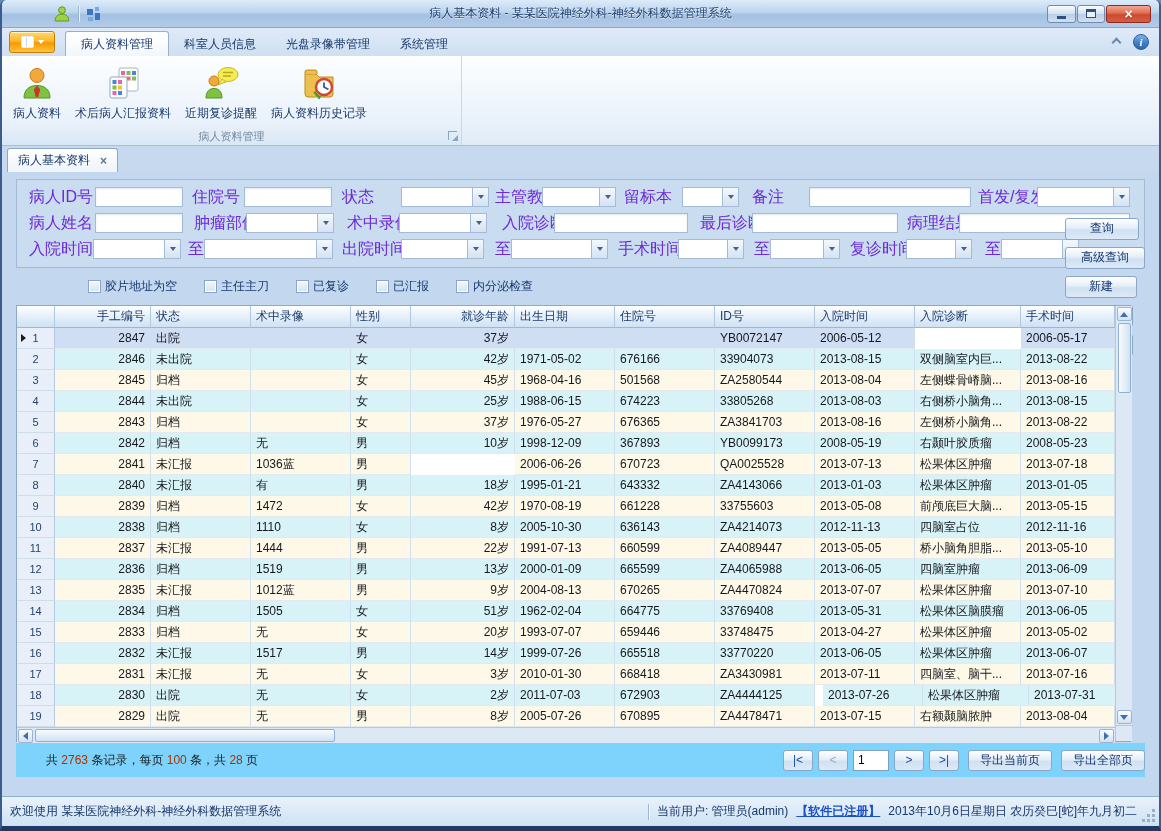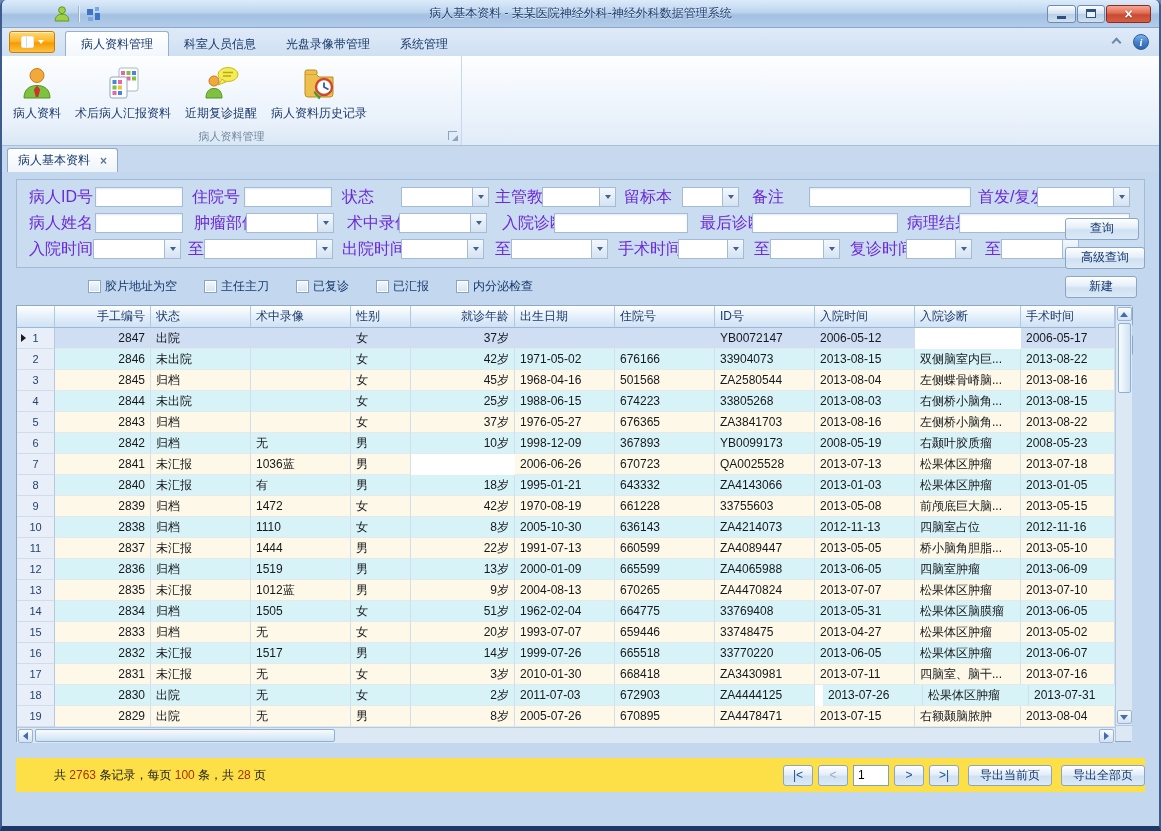--- a/index.html
+++ b/index.html
@@ -193,21 +193,21 @@
   .tri-l { border: 4px solid transparent; border-right: 5px solid #3f6fae; margin-left: -4px; }
   .tri-r { border: 4px solid transparent; border-left: 5px solid #3f6fae; margin-right: -4px; }
   .tri-u { border: 4px solid transparent; border-bottom: 5px solid #3f6fae; margin-top: -4px; }
   .tri-d { border: 4px solid transparent; border-top: 5px solid #3f6fae; margin-bottom: -4px; }
   .vscroll { width: 17px; flex: 0 0 17px; background: #dce9f5; border-left: 1px solid #b5c8dd; display: flex; flex-direction: column; align-items: center; }
   .vscroll .sbtn { margin: 1px 0; }
   .vtrack { flex: 1; width: 15px; display: flex; flex-direction: column; }
   .vthumb { width: 13px; height: 70px; margin: 1px auto 0; border: 1px solid #8fb0d2; border-radius: 2px; background: linear-gradient(90deg, #f8fbfe, #cfe2f3); }
   .corner { height: 16px; width: 17px; flex: 0 0 16px; border-top: 1px solid #b5c8dd; }
   
-  .gfooter { height: 34px; flex: 0 0 34px; margin-top: 16px; background: #fde047; display: flex; align-items: center; padding-left: 8px; }
+  .gfooter { height: 34px; flex: 0 0 34px; margin-top: 1px; background: #7dd3fc; display: flex; align-items: center; }
   .summary { margin-left: 30px; font-size: 12px; color: #1a1a1a; }
   .sum-em { color: #a83200; }
   .pager { margin-left: auto; display: flex; align-items: center; gap: 5px; }
   .pbtn { width: 30px; height: 21px; color: #1c4f9c; }
   .pbtn.dis { color: #9aaabb; }
   .pinput { width: 36px; height: 21px; border: 1px solid #7fa0c4; font-size: 12px; padding: 0 4px; font-family: inherit; }
   .ebtn { height: 21px; padding: 0 11px; margin-left: 4px; }
   
   .statusbar {
     height: 30px; flex: 0 0 30px;
@@ -862,14 +862,24 @@
         <button class="pbtn dis">&lt;</button>
         <input class="pinput" value="1" style="">
         <button class="pbtn">&gt;</button>
         <button class="pbtn">&gt;|</button>
         <button class="ebtn">导出当前页</button>
         <button class="ebtn">导出全部页</button>
       </div>
     </div>
   </div>
 
+  <div class="statusbar">
+    <span class="st-left">欢迎使用 某某医院神经外科-神经外科数据管理系统</span>
+    <span class="st-right">
+      <span class="st-div"></span>
+      <span>当前用户: 管理员(admin)</span>
+      <span class="st-reg">【软件已注册】</span>
+      <span>2013年10月6日星期日 农历癸巳[蛇]年九月初二</span>
+    </span>
+    <span class="grip"></span>
+  </div>
 
 </div>
 
 </body></html>

